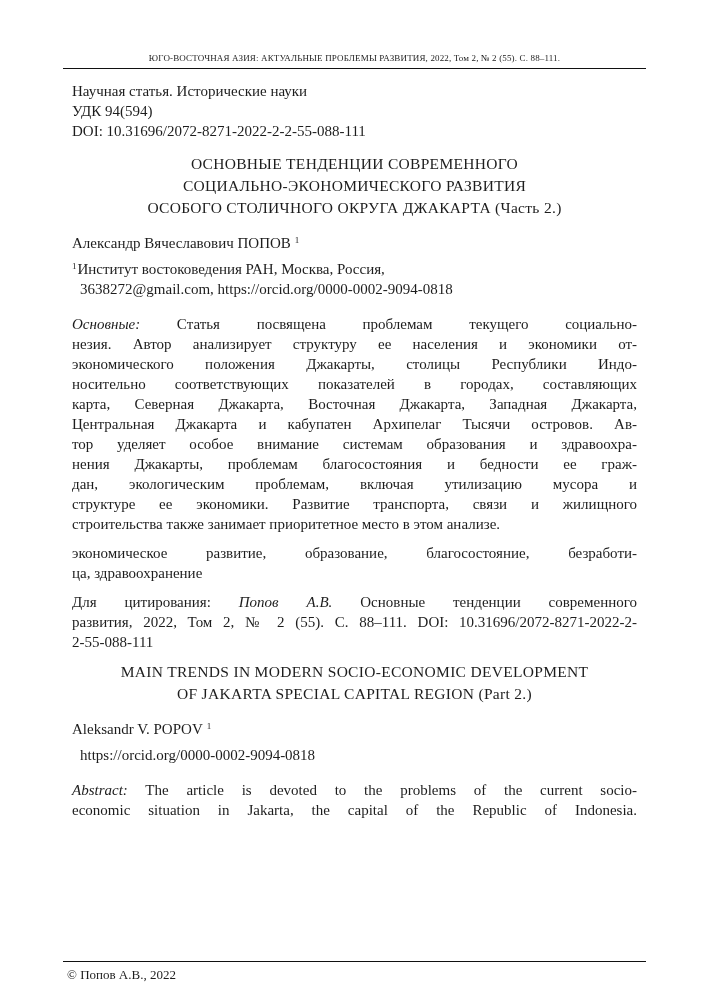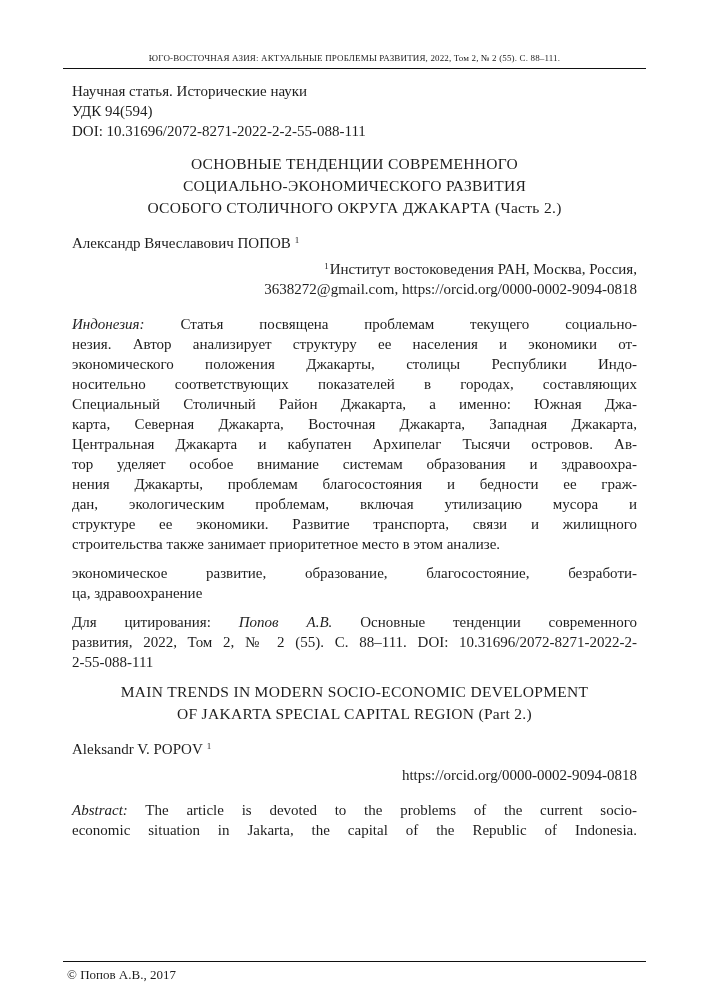--- a/index.html
+++ b/index.html
@@ -49,21 +49,21 @@
   }
   .author-line { margin-bottom: 6px; }
   .author-line sup { margin-left: 4px; }
   sup {
     font-size: 9px;
     line-height: 0;
     vertical-align: baseline;
     position: relative;
     top: -5px;
   }
-  .affiliation { margin-bottom: 15px; text-align: right; }
+  .affiliation { margin-bottom: 15px; }
   .affiliation sup { margin-right: 1px; }
   .aff-line { display: block; }
   .aff-cont { padding-left: 8px; }
   .para { margin-bottom: 9px; }
   .jline { text-align: justify; text-align-last: justify; }
   .para:not(.justify-all) .jline:last-child { text-align-last: left; }
   .it { font-style: italic; }
   .article-type-en { margin-bottom: 12px; }
   .title-en { margin-bottom: 14px; }
   .page-footer { margin-top: auto; flex: 0 0 auto; margin-bottom: 40px; }
@@ -100,25 +100,24 @@
       </h1>
 
     <p class="author-line"><span>Александр Вячеславович ПОПОВ</span><sup>1</sup></p>
 
     <p class="affiliation">
       <span class="aff-line"><sup>1</sup><span>Институт востоковедения РАН, Москва, Россия,</span></span>
       <span class="aff-line aff-cont">3638272@gmail.com, https://orcid.org/0000-0002-9094-0818</span>
     </p>
 
     <div class="para">
-        <div class="jline"><span class="it">Индонезия:</span><span> Статья посвящена проблемам текущего социально-</span></div>
+        <div class="jline"><span class="it">Основные:</span><span> Статья посвящена проблемам текущего социально-</span></div>
         <div class="jline"><span>незия. Автор анализирует структуру ее населения и экономики от-</span></div>
         <div class="jline"><span>экономического положения Джакарты, столицы Республики Индо-</span></div>
         <div class="jline"><span>носительно соответствующих показателей в городах, составляющих</span></div>
-        <div class="jline"><span>Специальный Столичный Район Джакарта, а именно: Южная Джа-</span></div>
         <div class="jline"><span>карта, Северная Джакарта, Восточная Джакарта, Западная Джакарта,</span></div>
         <div class="jline"><span>Центральная Джакарта и кабупатен Архипелаг Тысячи островов. Ав-</span></div>
         <div class="jline"><span>тор уделяет особое внимание системам образования и здравоохра-</span></div>
         <div class="jline"><span>нения Джакарты, проблемам благосостояния и бедности ее граж-</span></div>
         <div class="jline"><span>дан, экологическим проблемам, включая утилизацию мусора и</span></div>
         <div class="jline"><span>структуре ее экономики. Развитие транспорта, связи и жилищного</span></div>
         <div class="jline"><span>строительства также занимает приоритетное место в этом анализе.</span></div>
       </div>
 
     <div class="para">
@@ -146,16 +145,16 @@
 
     <div class="para justify-all">
         <div class="jline"><span class="it">Abstract:</span><span> The article is devoted to the problems of the current socio-</span></div>
         <div class="jline"><span>economic situation in Jakarta, the capital of the Republic of Indonesia.</span></div>
       </div>
 
   </div>
 
   <div class="page-footer">
     <div class="rule footer-rule"></div>
-    <div class="copyright">© Попов А.В., 2017</div>
+    <div class="copyright">© Попов А.В., 2022</div>
   </div>
 
 </div>
 
 </body></html>

